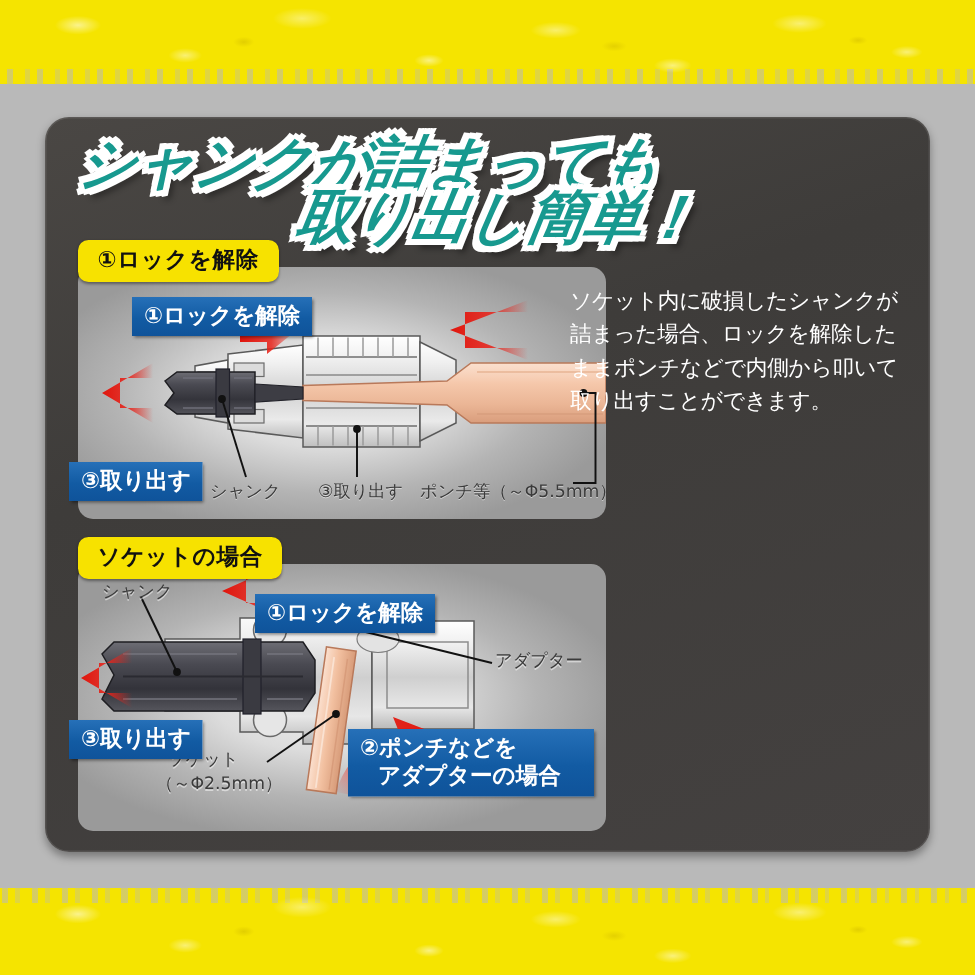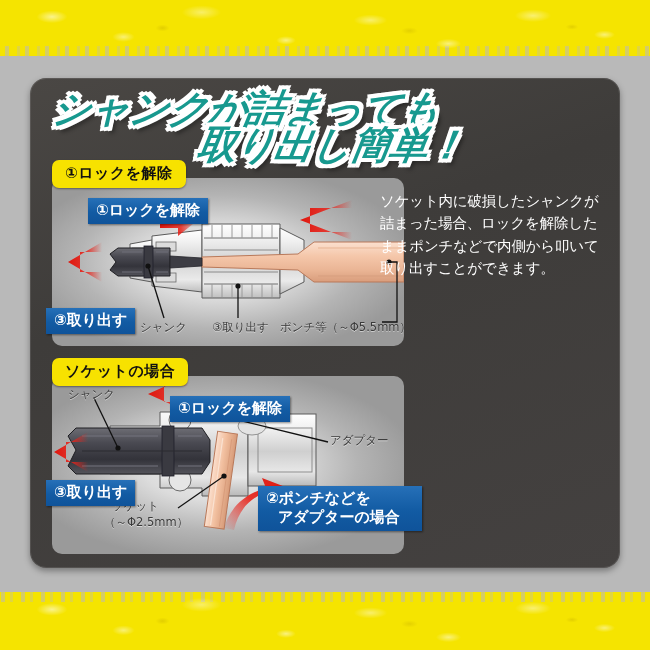--- a/index.html
+++ b/index.html
@@ -352,21 +352,21 @@
         <path d="M172,100 L126,132" stroke="#111" stroke-width="1.3" fill="none"></path>
       </svg>
 
       <div class="plabel dark" style="left:16px;top:12px;">シャンク</div>
       <div class="plabel dark" style="left:278px;top:58px;">アダプター</div>
       <div class="plabel dark" style="left:60px;top:124px;">ソケット</div>
       <div class="plabel dark" style="left:52px;top:140px;">（～Φ2.5mm）</div>
     </div>
 
     <div class="blue" style="left:140px;top:38px;">①ロックを解除</div>
-    <div class="blue two" style="left:228px;top:128px;width:148px;">
+    <div class="blue two" style="left:202px;top:128px;width:148px;">
       <div>②ポンチなどを</div>
       <div style="padding-left:12px;">アダプターの場合</div>
     </div>
     <div class="blue" style="left:16px;top:122px;">③取り出す</div>
 
   </div>
 
 </div>
 
 </body></html>

